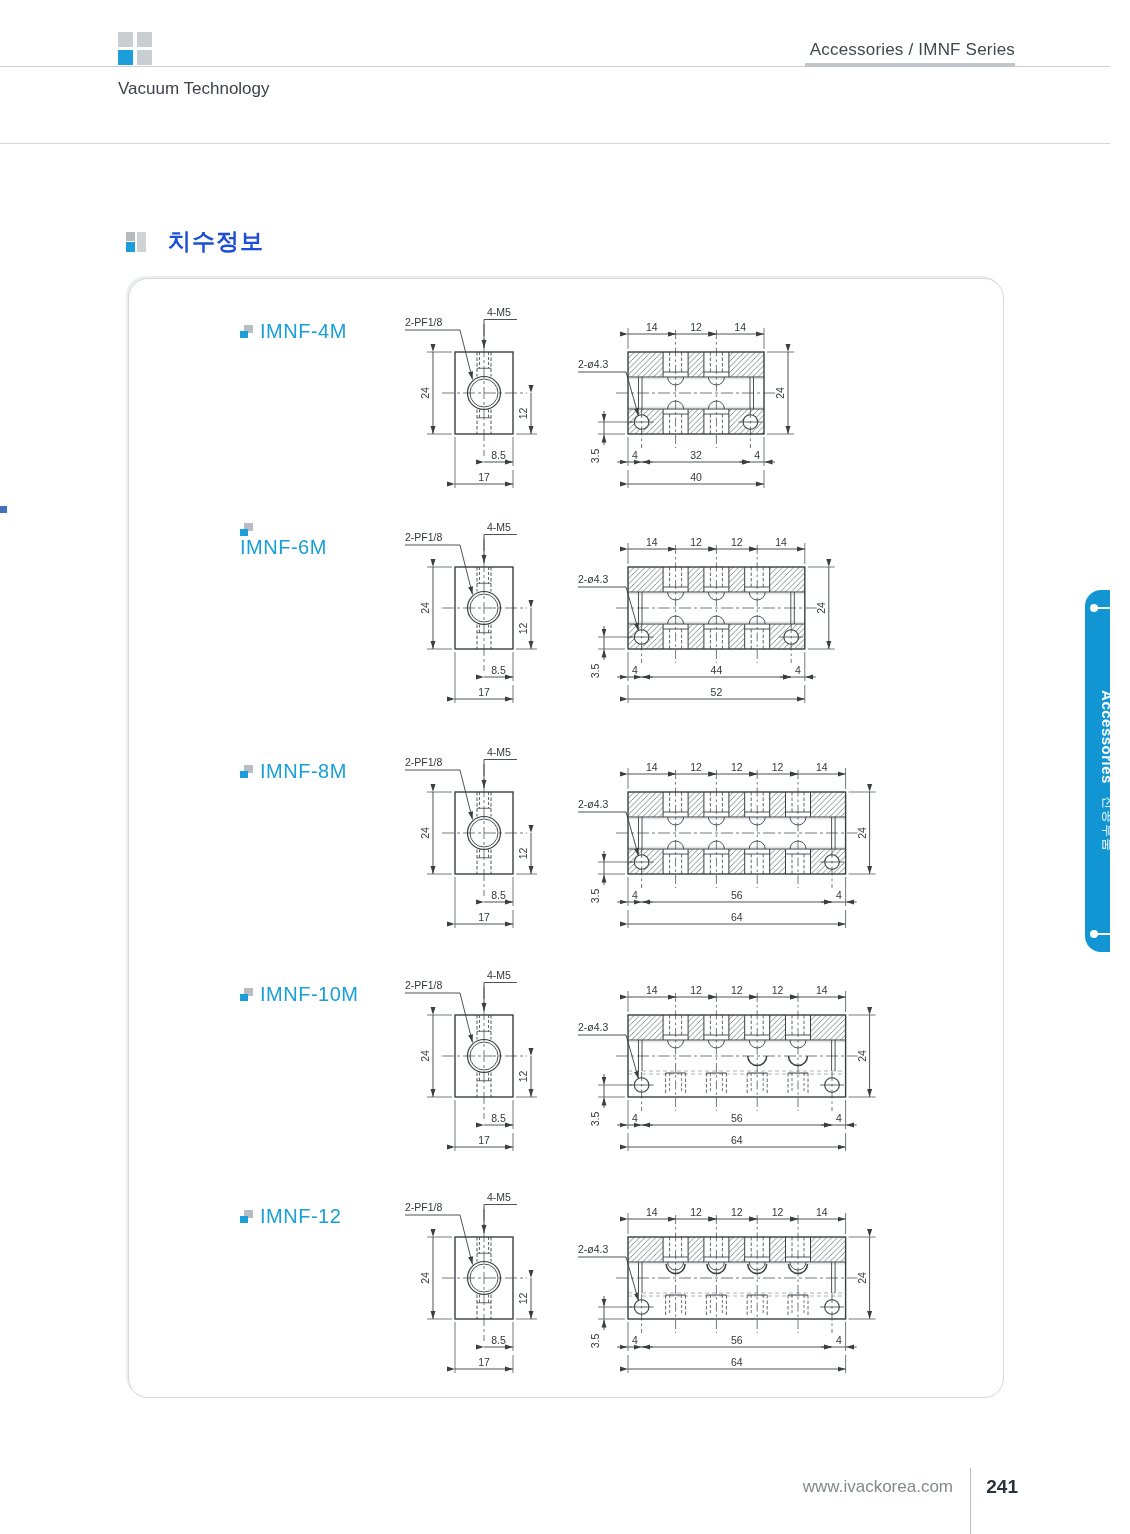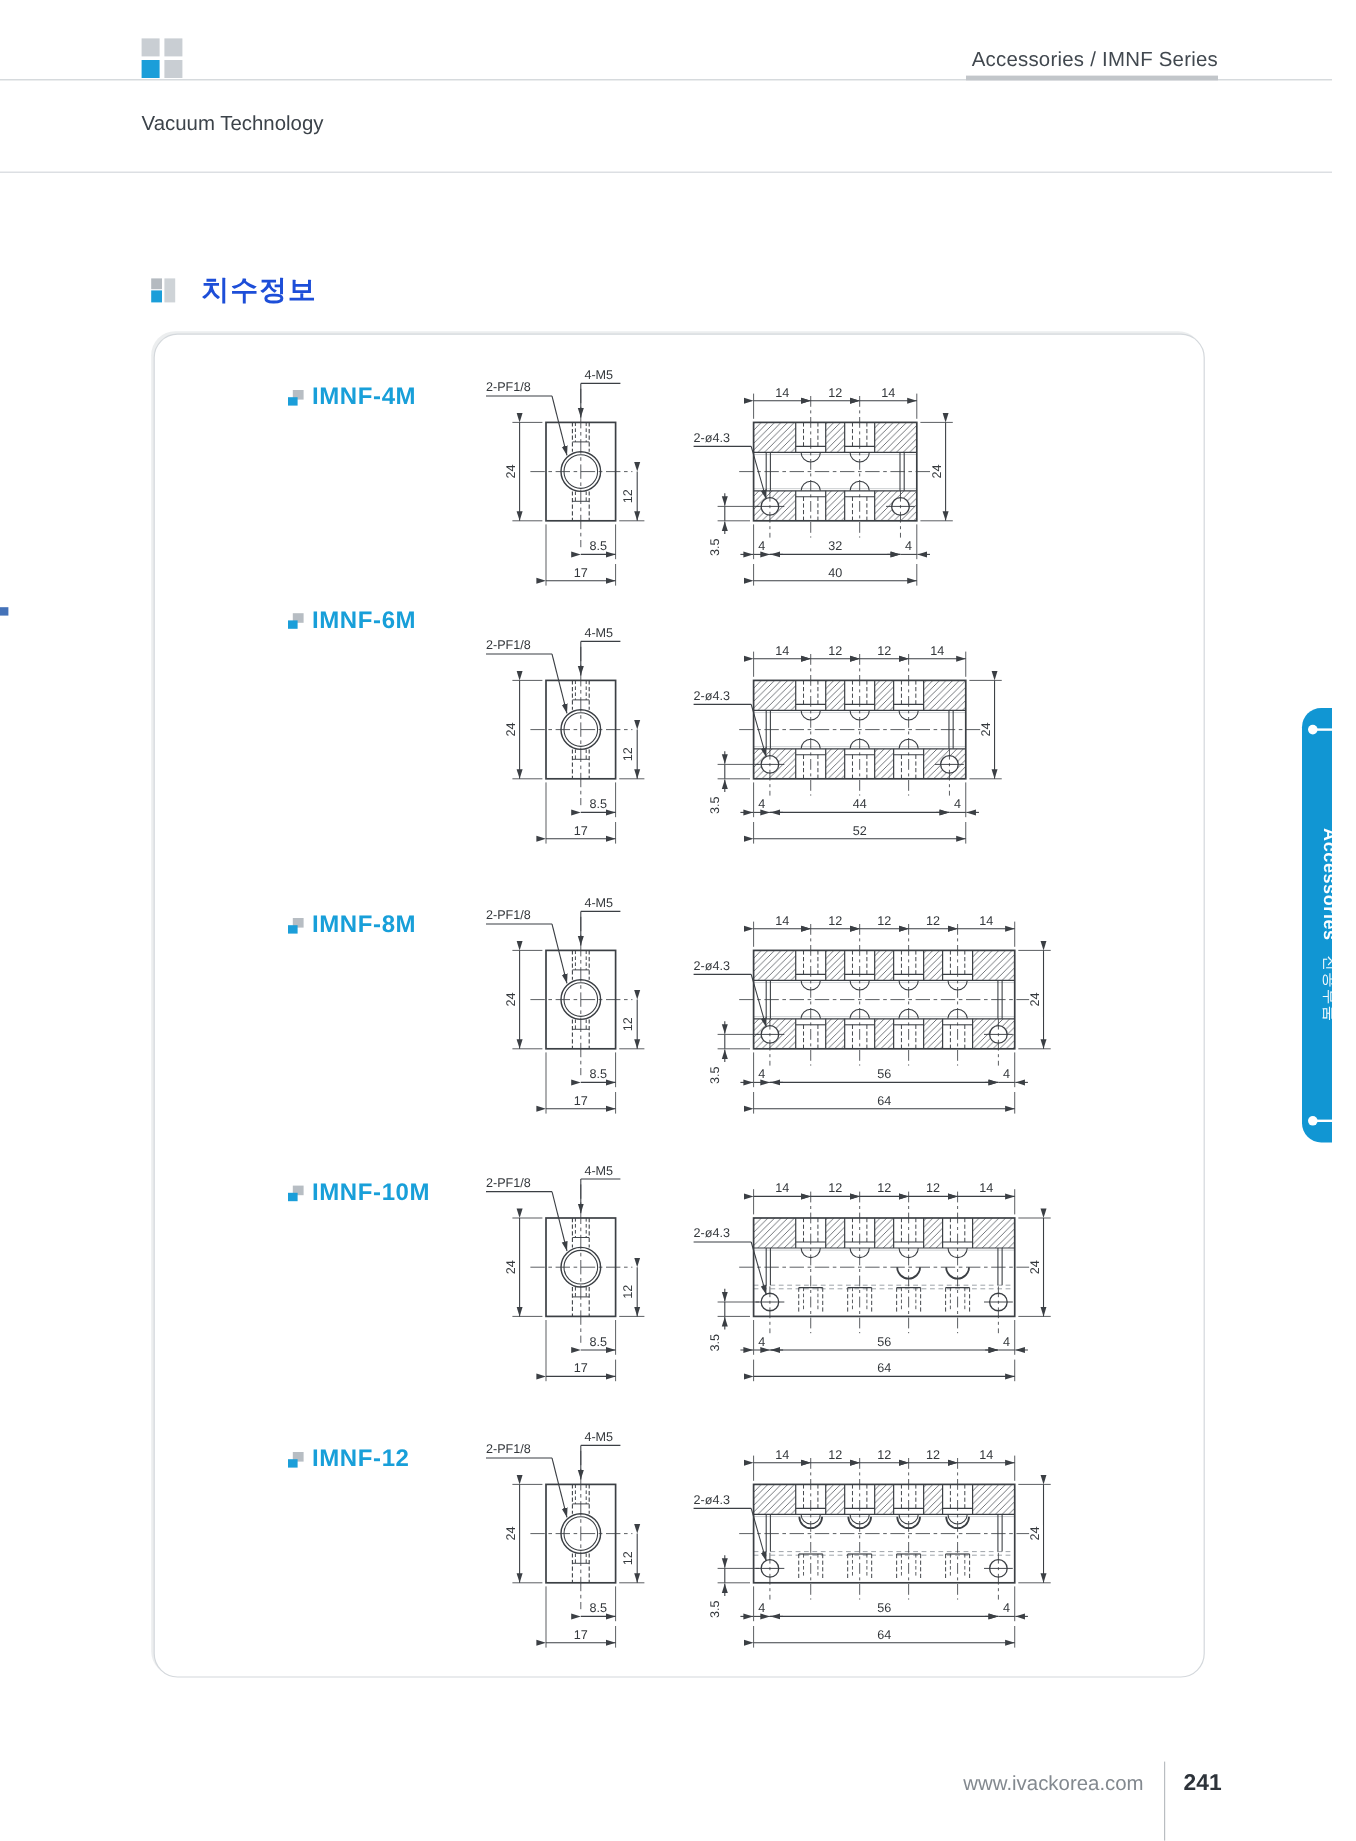--- a/index.html
+++ b/index.html
@@ -7,21 +7,21 @@
   .page { position:relative; width:1110px; height:1534px; background:#fff; overflow:hidden; }
 
   
   .logo { position:absolute; left:118px; top:32px; width:34px; height:34px; }
   .logo .sq { position:absolute; width:15px; height:15px; background:#c9ced3; }
   .logo .sq.tl{left:0;top:0} .logo .sq.tr{left:19px;top:0}
   .logo .sq.bl{left:0;top:18px;background:#1b9ed9} .logo .sq.br{left:19px;top:18px}
   .breadcrumb { position:absolute; top:40px; right:95px; font-size:17px; color:#41484f; letter-spacing:.2px; }
   .rule-top { position:absolute; left:0; top:66px; width:100%; height:1px; background:#cdd1d5; }
   .rule-top-thick { position:absolute; top:63px; right:95px; width:210px; height:4px; background:#c2c6ca; }
-  .tagline { position:absolute; left:118px; top:93px; font-size:17px; color:#3c434a; }
+  .tagline { position:absolute; left:118px; top:79px; font-size:17px; color:#3c434a; }
   .brand { position:absolute; left:118px; top:100px; }
   .brand .en { font-size:27px; color:#2ba3dc; letter-spacing:.5px; }
   .brand .ko { font-size:21px; font-weight:bold; color:#262c33; margin-left:18px; }
   .rule-bottom { position:absolute; left:0; top:143px; width:100%; height:1px; background:#d4d8dc; }
 
   
   .sec-head { position:absolute; left:126px; top:226px; display:flex; align-items:center; }
   .sec-icon { position:relative; width:20px; height:20px; margin-right:22px; }
   .sec-icon .a{position:absolute;left:0;top:0;width:9px;height:9px;background:#b4bac0;}
   .sec-icon .b{position:absolute;left:0;top:10px;width:9px;height:10px;background:#1b9ed9;}
@@ -31,21 +31,21 @@
   
   .panel { position:absolute; left:128px; top:278px; width:876px; height:1120px;
            border:1.5px solid #d4d8dc; border-radius:20px; background:#fff;
            box-shadow:-2px -2px 0 rgba(180,186,192,.25); }
 
   
   .model-label { position:absolute; display:flex; align-items:flex-start; }
   .model-bullet { position:relative; width:13px; height:13px; margin-right:7px; margin-top:5px; }
   .model-bullet .g{position:absolute;left:4px;top:0;width:9px;height:8px;background:#b7bdc3;}
   .model-bullet .b{position:absolute;left:0;top:6px;width:8px;height:7px;background:#1b9ed9;}
-  .model-name { font-size:20px; font-weight:bold; color:#189fd9; letter-spacing:.5px; }
+  .model-name { font-size:20px; font-weight:normal; color:#189fd9; letter-spacing:.5px; }
   .row-svg { position:absolute; left:380px; }
 
   
   .side-tab { position:absolute; left:1085px; top:590px; width:45px; height:362px;
               background:#1196d3; border-radius:16px 0 0 16px; }
   .tab-dot { position:absolute; left:5px; width:8px; height:8px; border-radius:50%; background:#fff; }
   .tab-line { position:absolute; left:9px; height:2px; right:0; background:#fff; }
   .tab-text { position:absolute; top:50%; left:50%; transform:translate(-50%,-50%) rotate(90deg);
               white-space:nowrap; display:flex; align-items:center; gap:12px; }
   .tab-text .en { color:#fff; font-weight:bold; font-size:15px; letter-spacing:.5px; }
@@ -89,21 +89,21 @@
 
   <div class="panel"></div>
 
   <div class="model-label" style="left:240px; top:320px;">
     <span class="model-bullet">
         <span class="g"></span>
         <span class="b"></span>
       </span>
     <span class="model-name">IMNF-4M</span>
   </div>
-  <div class="model-label" style="left:240px; top:506px;">
+  <div class="model-label" style="left:240px; top:518px;flex-direction:column;">
     <span class="model-bullet">
         <span class="g"></span>
         <span class="b"></span>
       </span>
     <span class="model-name">IMNF-6M</span>
   </div>
   <div class="model-label" style="left:240px; top:760px;">
     <span class="model-bullet">
         <span class="g"></span>
         <span class="b"></span>

